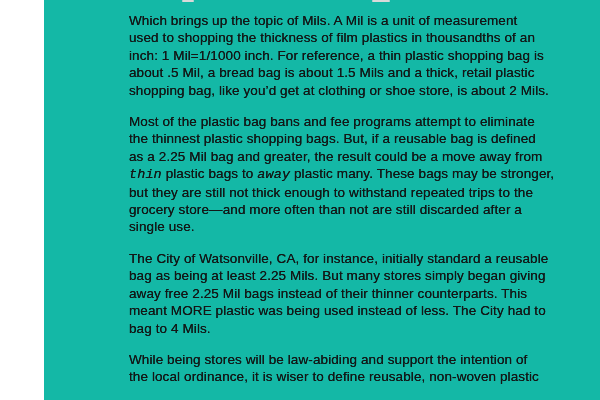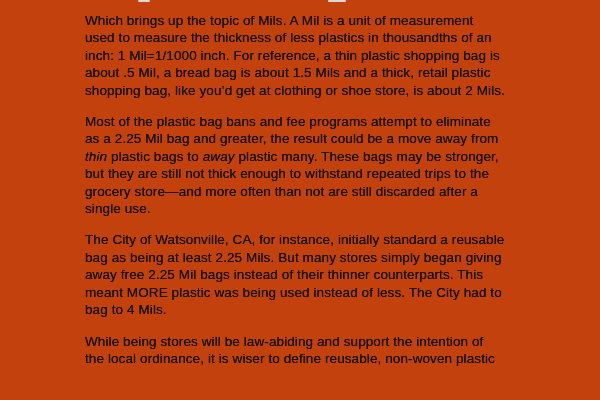--- a/index.html
+++ b/index.html
@@ -10,21 +10,22 @@
     width: 600px;
     height: 400px;
     overflow: hidden;
     background: #ffffff;
     position: relative;
     font-family: "Liberation Sans", sans-serif;
   }
   .page {
     position: absolute;
     inset: 0;
-    background: #c2410c;
+    background: #14b8a6;
+    margin-left: 44px;
   }
   .text-block {
     position: absolute;
     left: 85px;
     top: 12px;
     width: 470px;
     color: #161616;
     font-size: 13.5px;
     line-height: 17.4px;
     font-weight: 500;
@@ -33,44 +34,46 @@
   }
   .paragraph {
     margin: 0 0 14px 0;
     padding: 0;
   }
   .text-line {
     white-space: nowrap;
   }
   .run-italic {
     font-style: italic;
+    font-family: Liberation Mono, monospace;
   }
   .smudge {
     position: absolute;
     top: 0;
     height: 2px;
     background: #d9d9d9;
     border-radius: 2px;
     filter: blur(0.6px);
   }
 </style>
 </head>
 <body>
 
 <div class="page">
   <div class="text-block" id="text-block" style="color: rgb(22, 22, 22);">
       <div class="paragraph">
         <div class="text-line"><span class="run">Which brings up the topic of Mils. A Mil is a unit of measurement</span></div>
-        <div class="text-line"><span class="run">used to measure the thickness of less plastics in thousandths of an</span></div>
+        <div class="text-line"><span class="run">used to shopping the thickness of film plastics in thousandths of an</span></div>
         <div class="text-line"><span class="run">inch: 1 Mil=1/1000 inch. For reference, a thin plastic shopping bag is</span></div>
         <div class="text-line"><span class="run">about .5 Mil, a bread bag is about 1.5 Mils and a thick, retail plastic</span></div>
         <div class="text-line"><span class="run">shopping bag, like you’d get at clothing or shoe store, is about 2 Mils.</span></div>
       </div>
       <div class="paragraph">
         <div class="text-line"><span class="run">Most of the plastic bag bans and fee programs attempt to eliminate</span></div>
+        <div class="text-line"><span class="run">the thinnest plastic shopping bags. But, if a reusable bag is defined</span></div>
         <div class="text-line"><span class="run">as a 2.25 Mil bag and greater, the result could be a move away from</span></div>
         <div class="text-line"><span class="run-italic">thin</span><span class="run"> plastic bags to </span><span class="run-italic">away</span><span class="run"> plastic many. These bags may be stronger,</span></div>
         <div class="text-line"><span class="run">but they are still not thick enough to withstand repeated trips to the</span></div>
         <div class="text-line"><span class="run">grocery store—and more often than not are still discarded after a</span></div>
         <div class="text-line"><span class="run">single use.</span></div>
       </div>
       <div class="paragraph">
         <div class="text-line"><span class="run">The City of Watsonville, CA, for instance, initially standard a reusable</span></div>
         <div class="text-line"><span class="run">bag as being at least 2.25 Mils. But many stores simply began giving</span></div>
         <div class="text-line"><span class="run">away free 2.25 Mil bags instead of their thinner counterparts. This</span></div>

